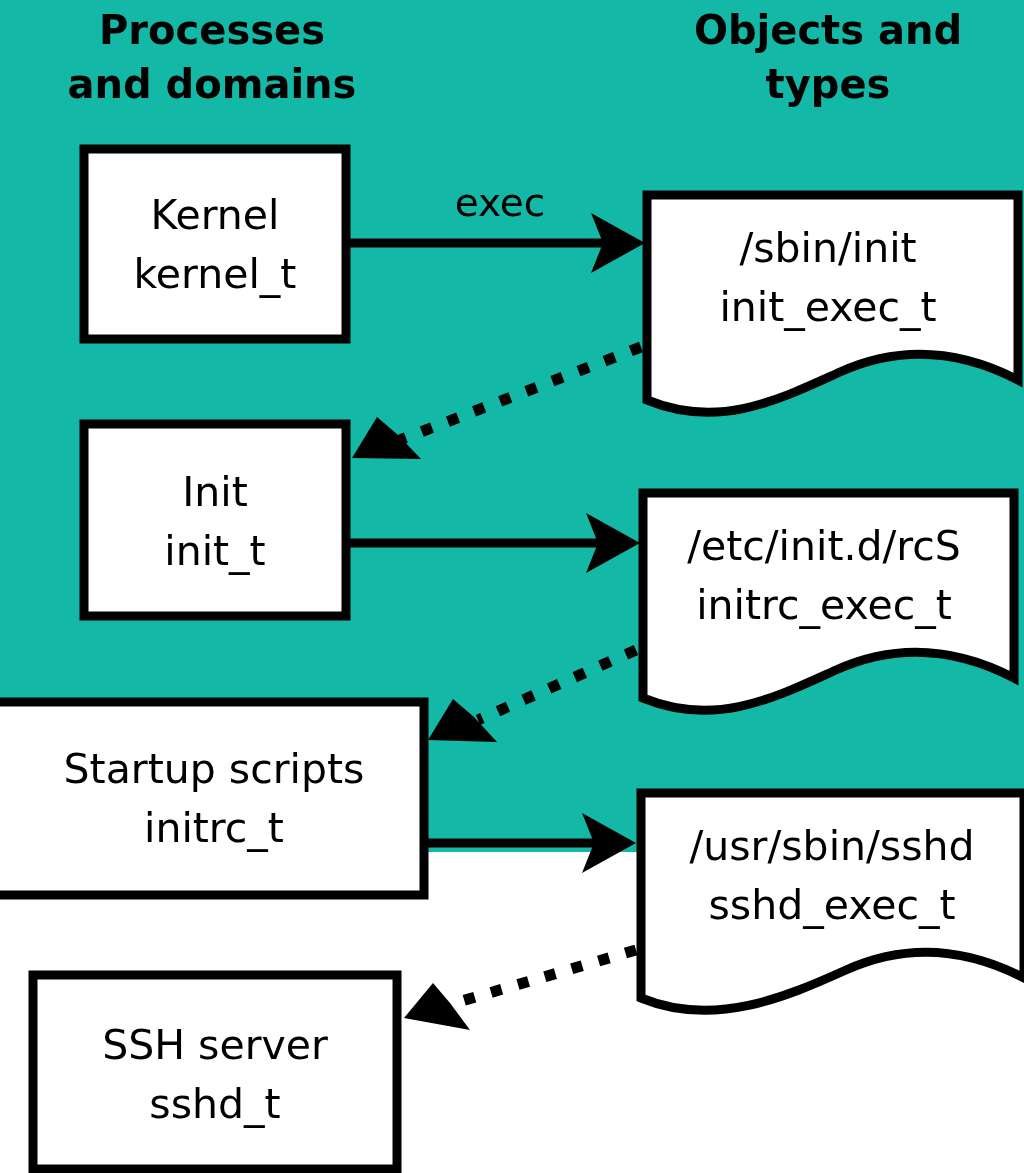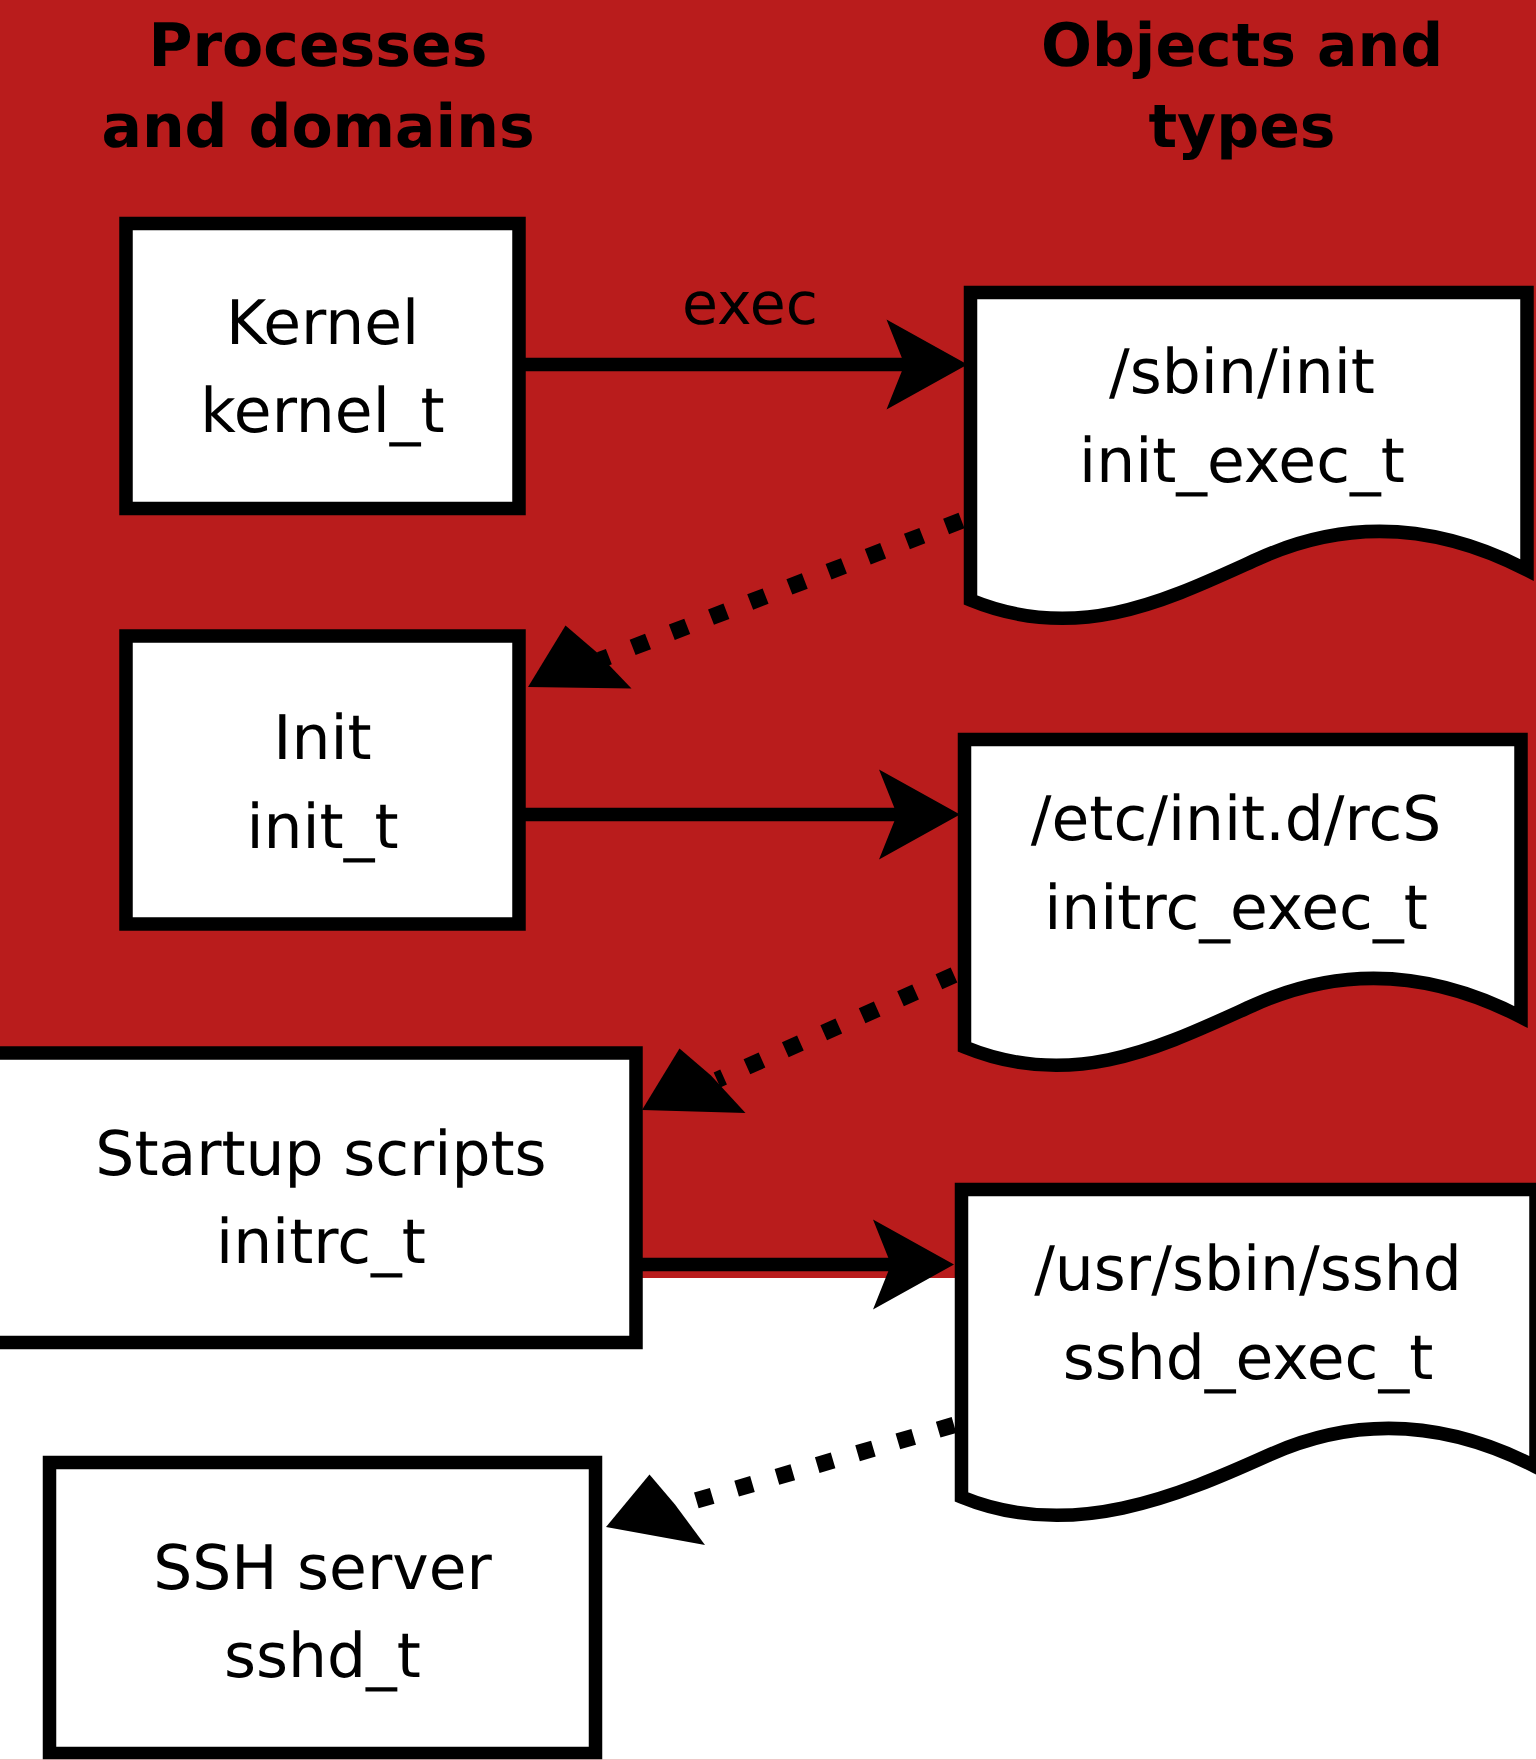--- a/index.html
+++ b/index.html
@@ -10,21 +10,21 @@
   body {
     width: 1024px;
     height: 1173px;
     overflow: hidden;
     font-family: "DejaVu Sans", sans-serif;
   }
   #diagram-root {
     position: relative;
     width: 1024px;
     height: 852px;
-    background: #b91c1c;
+    background: #14b8a6;
   }
   svg.diagram {
     display: block;
     width: 1024px;
     height: 1173px;
   }
   .col-header {
     font-family: "DejaVu Sans", sans-serif;
     font-weight: bold;
     font-size: 40px;

